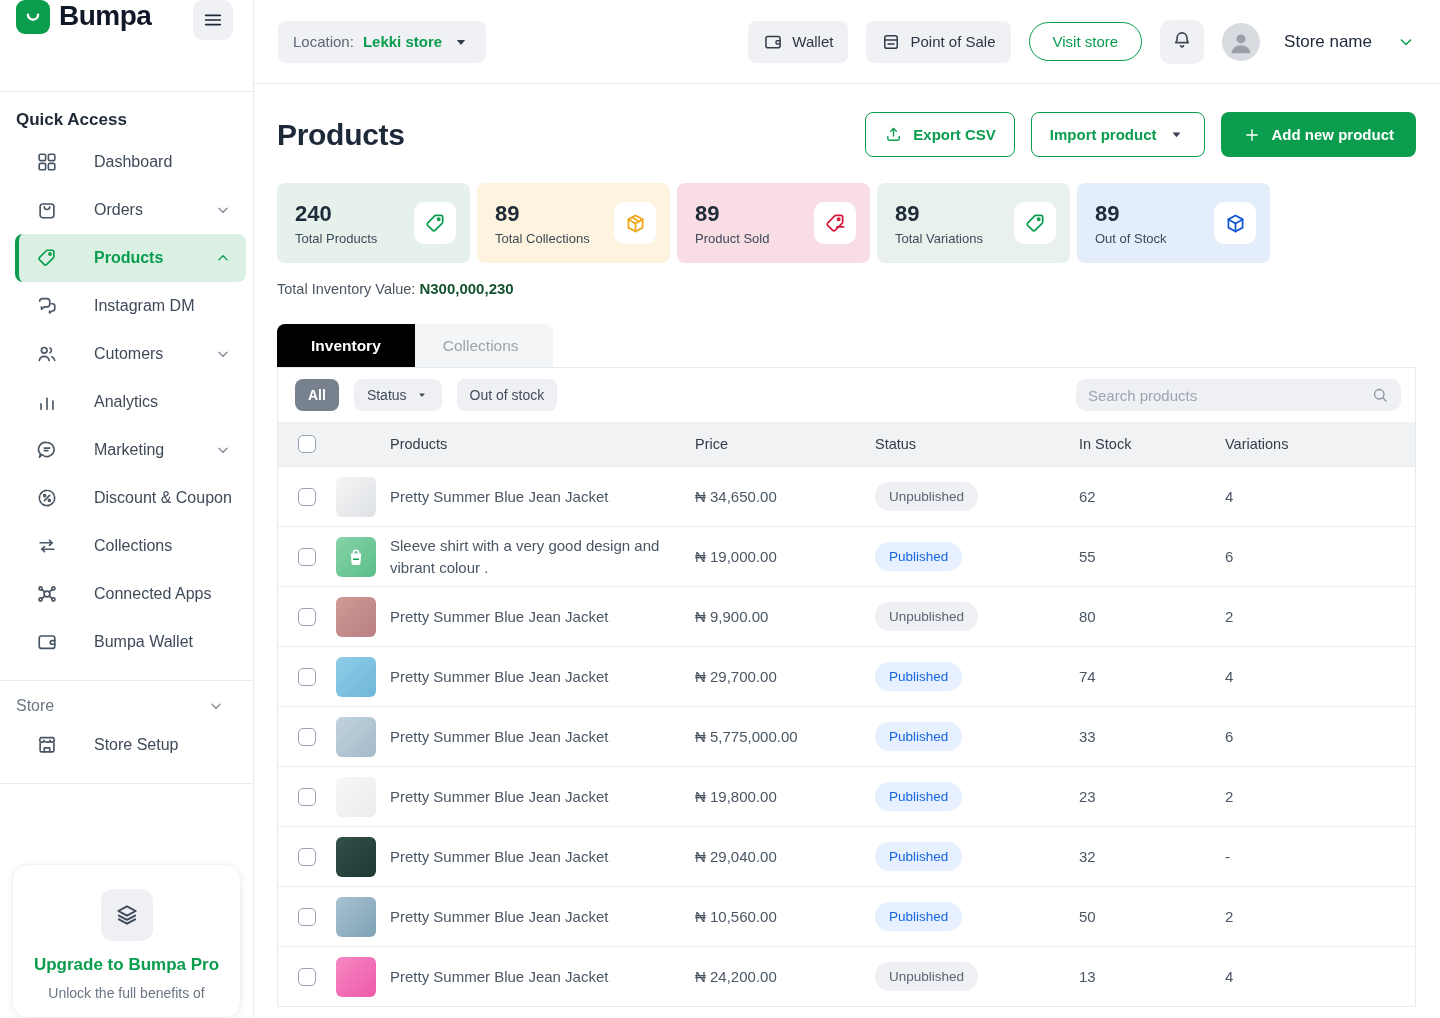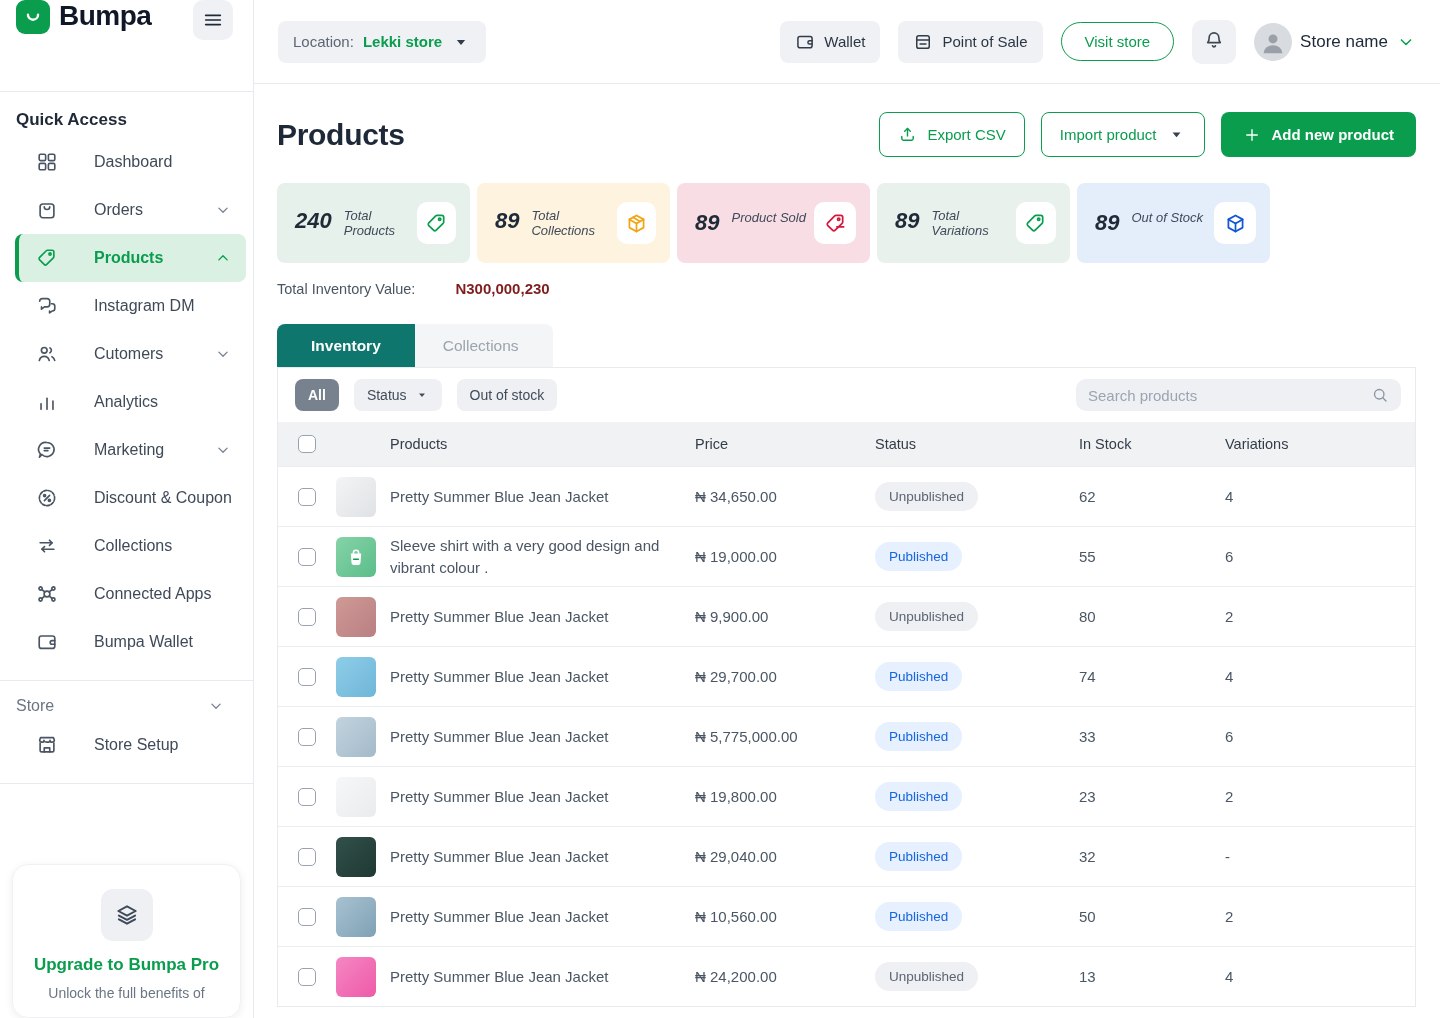--- a/index.html
+++ b/index.html
@@ -55,51 +55,51 @@
   .topbar-spacer { flex:1; }
   .visit-store { background:#fff; border:1.5px solid #0a9d4e; color:#0a9d4e; font-weight:400;
     font-size:15px; border-radius:22px; padding:10px 23px; cursor:pointer; }
   .bell-btn { width:44px; height:44px; border-radius:10px; background:#eff1f4; display:flex;
     align-items:center; justify-content:center; cursor:pointer; color:#3d4754; }
   .bell-btn svg { width:22px; height:22px; }
   .avatar { width:38px; height:38px; border-radius:50%; background:#d8dbdf; overflow:hidden;
     display:flex; align-items:center; justify-content:center; }
   .avatar svg { width:30px; height:30px; }
   .store-name { font-size:17px; color:#1d2939; font-weight:500; display:flex; align-items:center;
-    gap:8px; cursor:pointer; }
+    gap:24px; cursor:pointer; }
   .store-name .chev { width:20px; height:20px; color:#0a9d4e; }
 
   .content { flex:1; padding:28px 24px 0 23px; overflow:hidden; }
   .title-row { display:flex; align-items:center; }
   .page-title { font-size:30px; font-weight:800; color:#1d2939; letter-spacing:-0.3px; }
   .title-actions { margin-left:auto; display:flex; gap:16px; }
-  .btn-outline { background:#fff; border:1.5px solid #0a9d4e; color:#0a9d4e; font-weight:400;
+  .btn-outline { background:#fff; border:1.5px solid #0a9d4e; color:#0a9d4e; font-weight:700;
     font-size:15px; border-radius:8px; padding:12px 18px; display:flex; align-items:center; gap:10px; cursor:pointer; }
   .btn-outline .icon { width:19px; height:19px; }
   .btn-solid { background:#0a9d4e; border:none; color:#fff; font-weight:700; font-size:15px;
     border-radius:8px; padding:12px 22px; display:flex; align-items:center; gap:11px; cursor:pointer; }
   .btn-solid .icon { width:18px; height:18px; }
 
   .stats-row { display:flex; gap:7px; margin-top:26px; }
   .stat-card { width:193px; height:80px; border-radius:8px; padding:13px 14px 13px 18px;
     display:flex; align-items:center; }
-  .stat-text { display:flex; flex-direction:row; gap:12px;font-style:italic; }
+  .stat-text { display:flex; flex-direction:column; gap:4px; }
   .stat-value { font-size:22px; font-weight:700; color:#1f2b38; }
   .stat-label { font-size:13px; color:#3e4a59; }
   .stat-iconbox { margin-left:auto; width:42px; height:42px; background:#fff; border-radius:10px;
     display:flex; align-items:center; justify-content:center; }
   .stat-iconbox svg { width:23px; height:23px; }
 
   .inv-line { margin-top:17px; font-size:14.5px; color:#4a5562; }
-  .inv-value { font-weight:700; color:#7f1d1d; font-size:15px;margin-left:36px; }
+  .inv-value { font-weight:700; color:#14532d; font-size:15px; }
 
   .tabs-row { margin-top:27px; display:flex; }
   .tab { height:43px; display:flex; align-items:center; justify-content:center; font-size:15.5px;
     cursor:pointer; padding:0 34px; }
-  .tab.active { background:#0f766e; color:#fff; font-weight:700; border-radius:8px 0 0 0; }
+  .tab.active { background:#000000; color:#fff; font-weight:700; border-radius:8px 0 0 0; }
   .tab.inactive { background:#f4f5f7; color:#9ba4ae; border-radius:0 8px 0 0;padding-left:28px; }
 
   .table-wrap { border:1px solid #e8ebee; background:#fff; }
   .filter-bar { display:flex; align-items:center; padding:11px 14px 11px 17px; }
   .pill { border-radius:8px; font-size:14px; padding:8px 13px; display:flex; align-items:center;
     gap:8px; cursor:pointer; }
   .pill.dark { background:#78828f; color:#fff; font-weight:700; }
   .pill.light { background:#eef0f3; color:#414c5a; margin-left:15px; }
   .pill .caret { width:14px; height:14px; color:#414c5a; }
   .search-box { margin-left:auto; width:325px; height:32px; background:#eef0f4; border-radius:10px;

